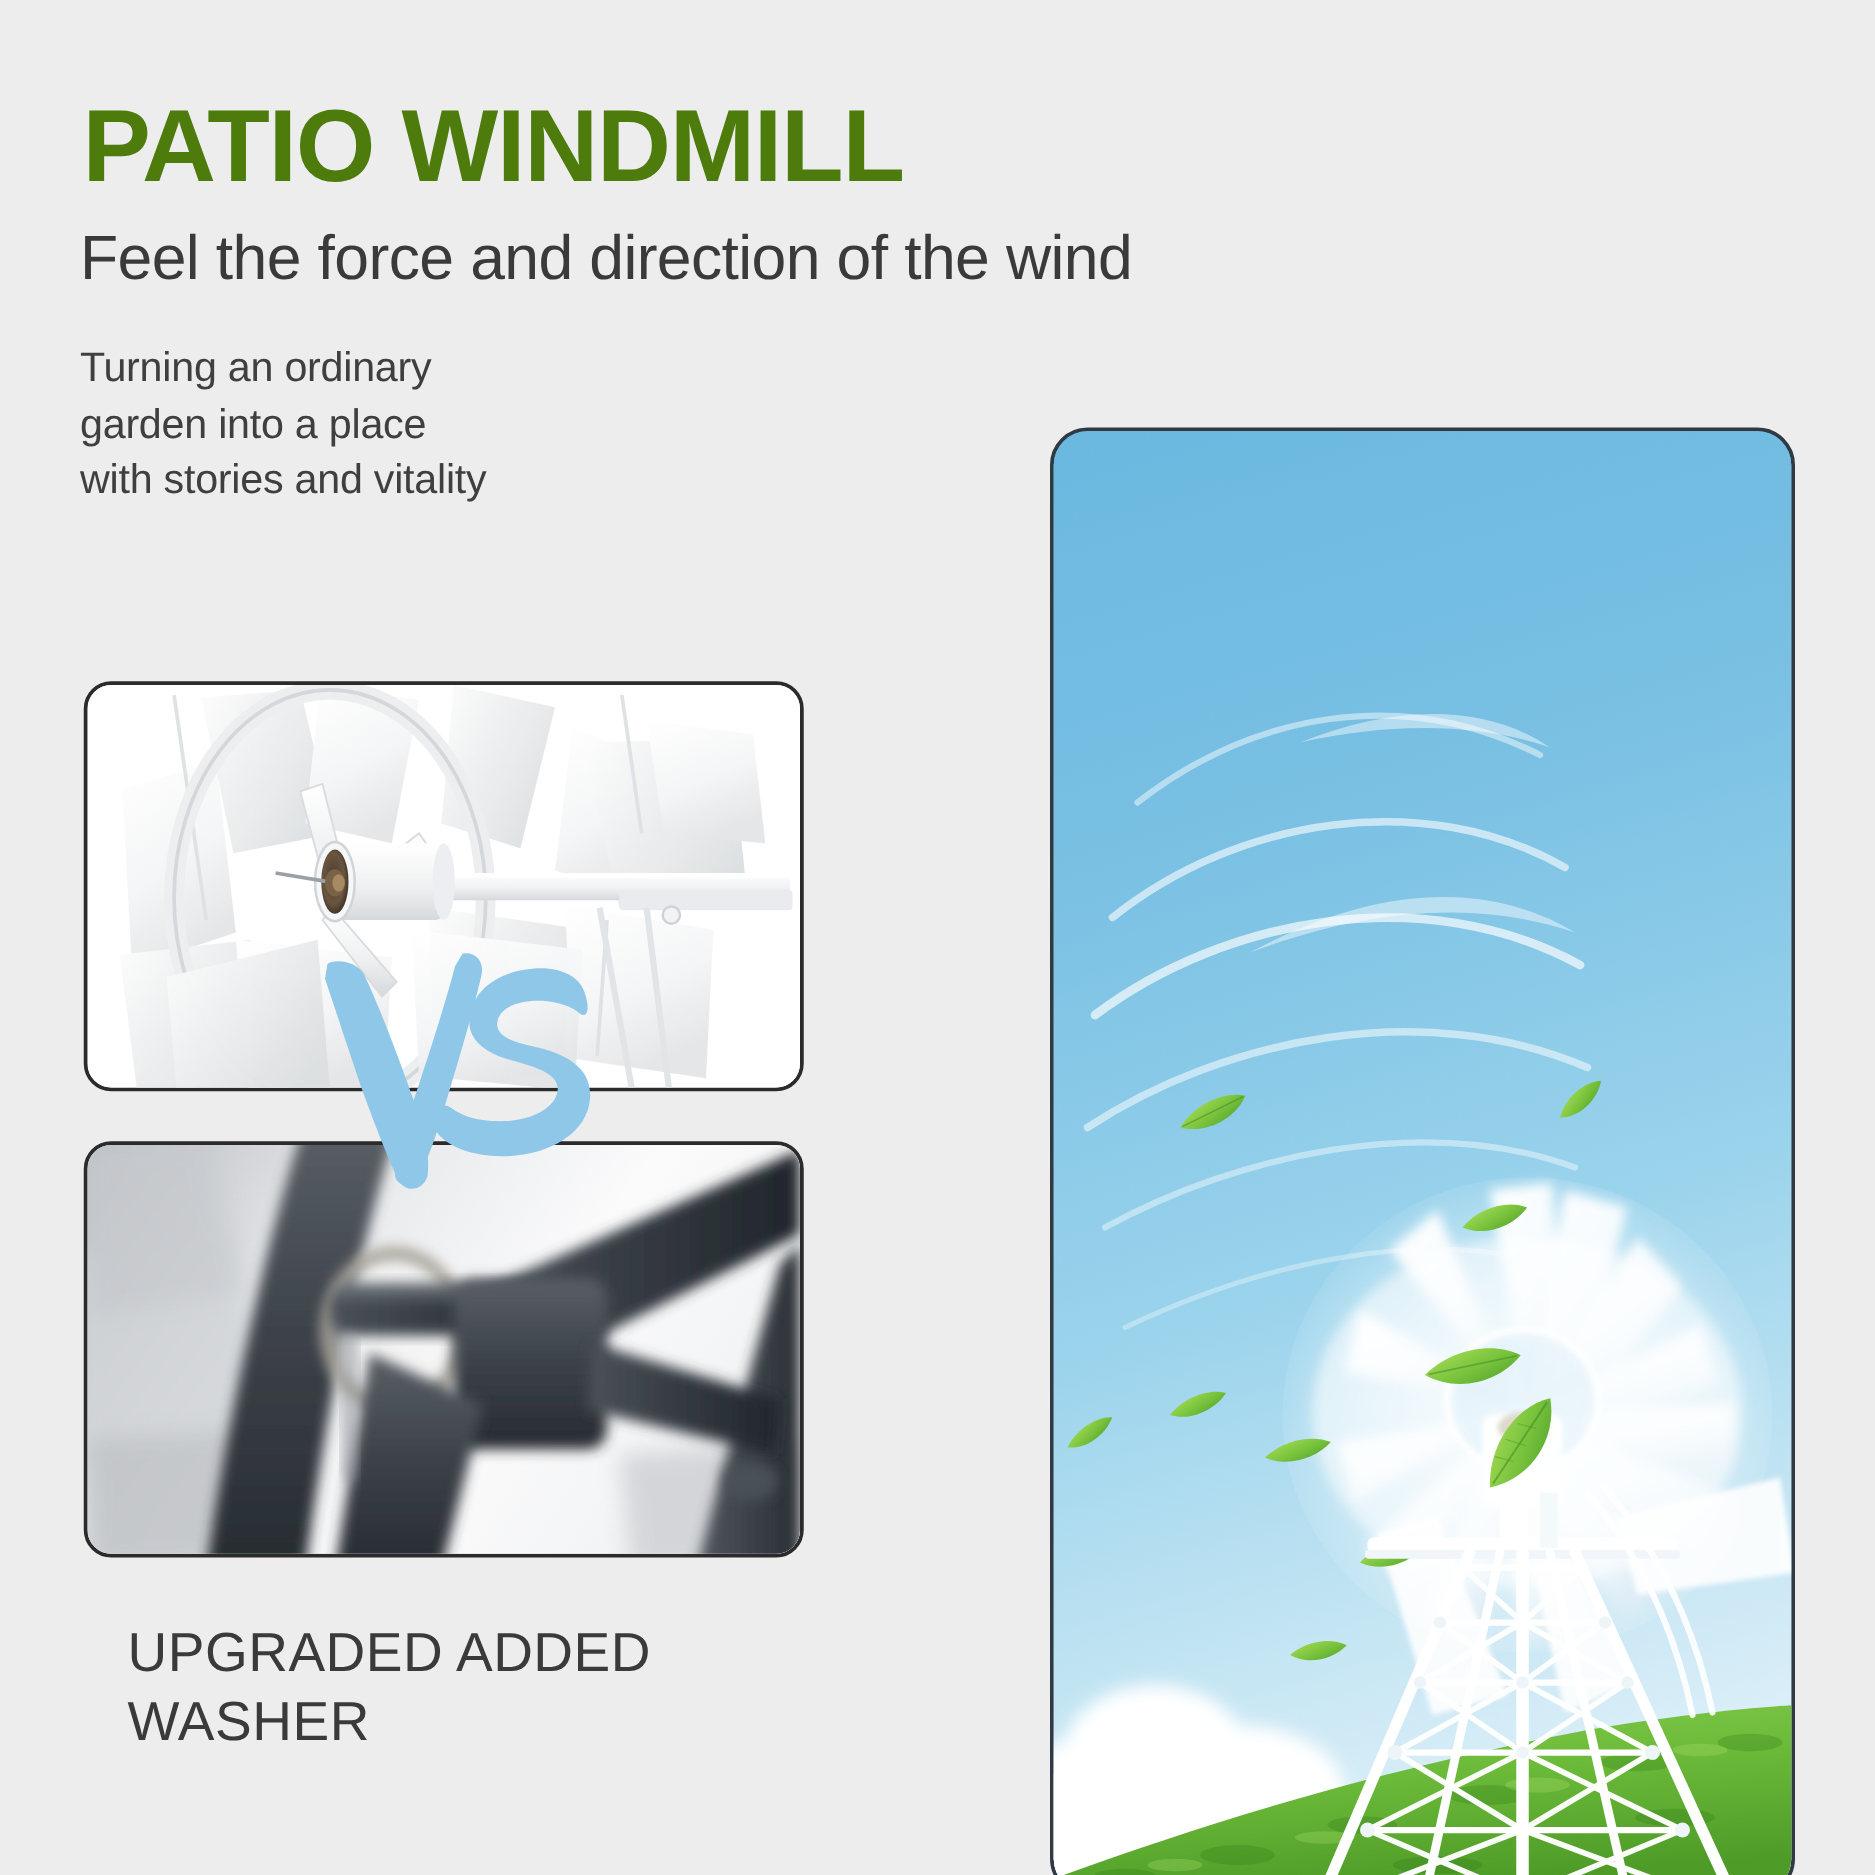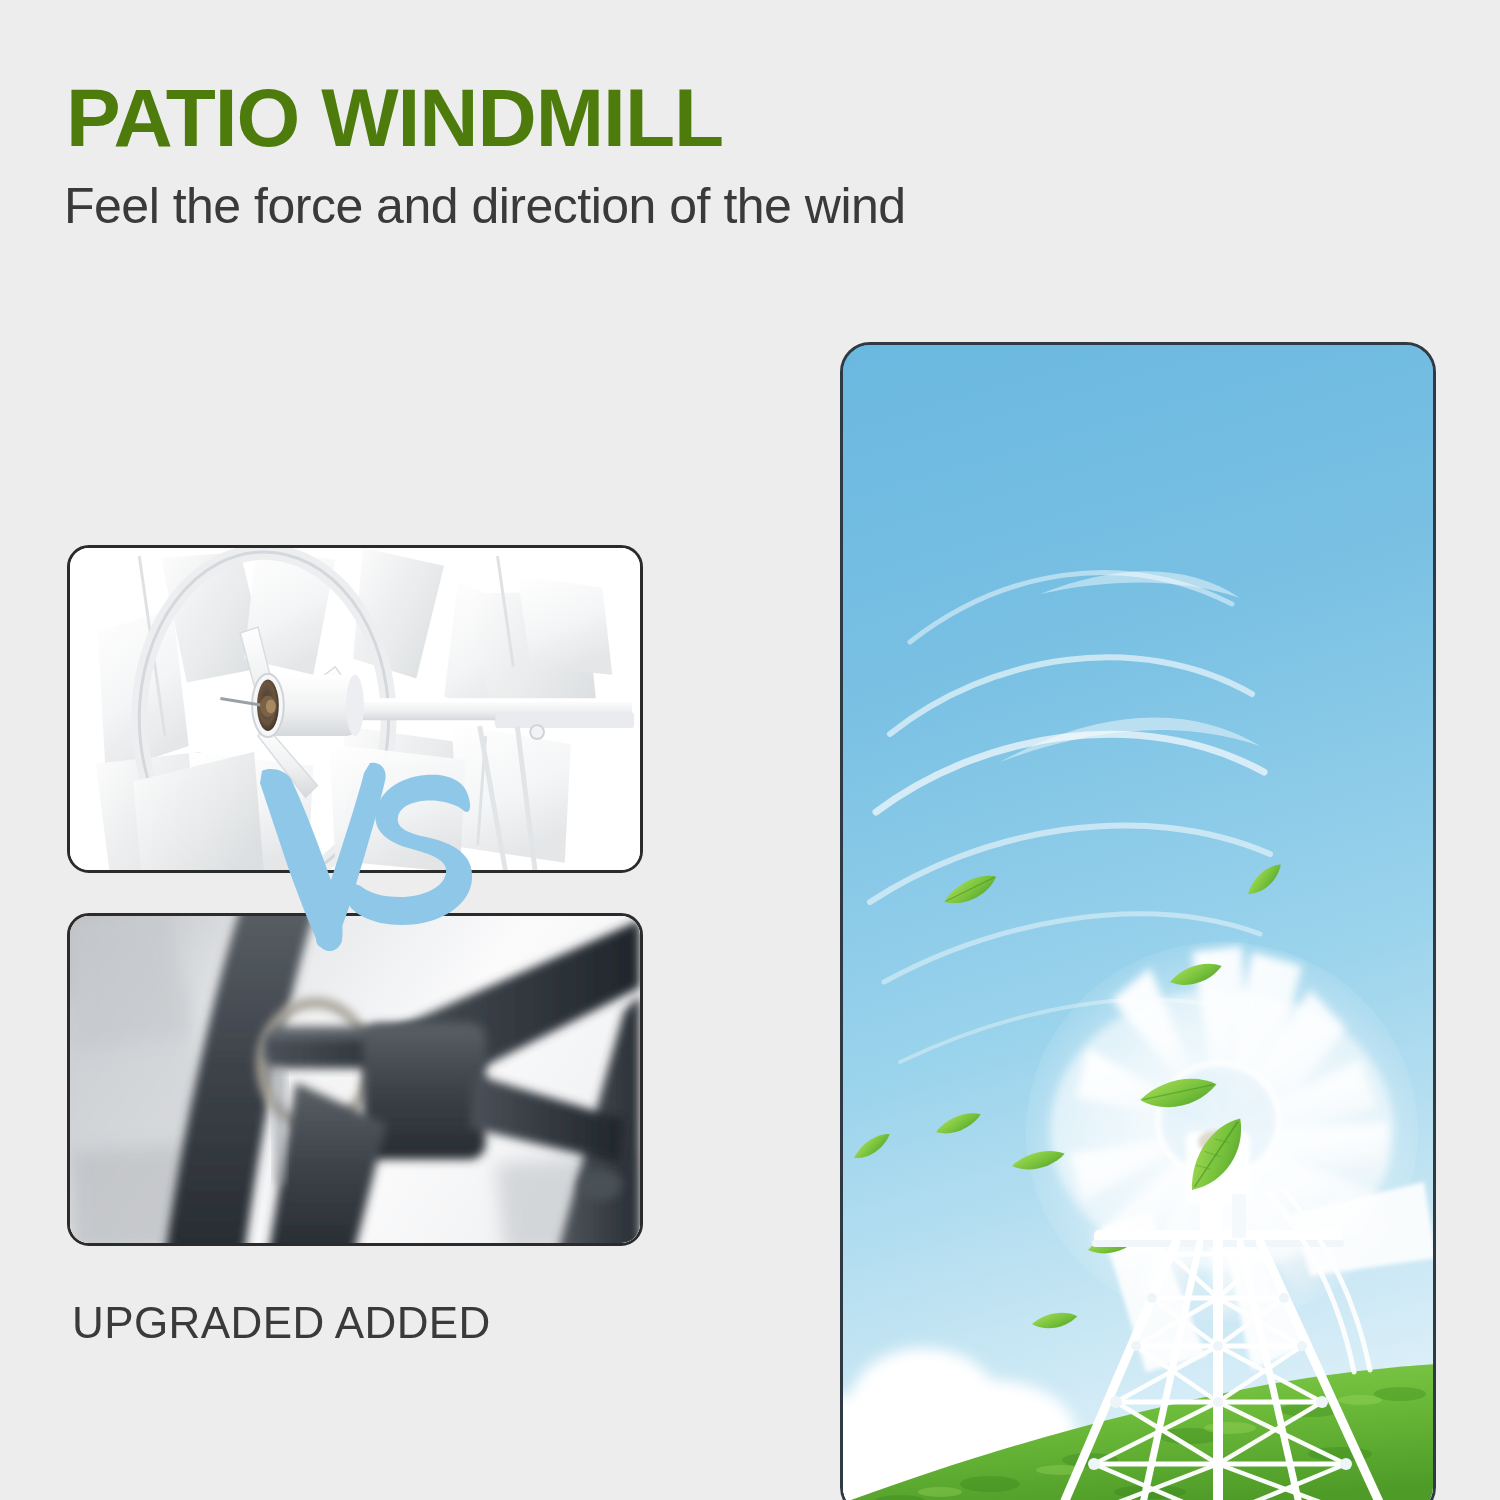--- a/index.html
+++ b/index.html
@@ -38,21 +38,21 @@
   }
   .blurb div{white-space:nowrap;}
 
   .caption{
     position:absolute;left:72px;top:1295px;
     font-size:44px;line-height:1.25;
     font-weight:400;
     color:#3a3a3a;
     letter-spacing:0.4px;
   }
-  .caption div{white-space:nowrap;}
+  .caption div{white-space:nowrap;margin-left:30px;}
 
   
   .card{
     position:absolute;
     border:3px solid #2b2b2b;
     border-radius:22px;
     overflow:hidden;
     background:#fff;
     box-sizing:border-box;
   }
@@ -81,20 +81,25 @@
 </style>
 </head>
 <body>
 
 <div class="page">
 
   <div class="headline">PATIO WINDMILL</div>
 
   <div class="subhead">Feel the force and direction of the wind</div>
 
+  <div class="blurb">
+    <div>Turning an ordinary</div>
+    <div>garden into a place</div>
+    <div>with stories and vitality</div>
+  </div>
 
   <div class="card" id="card-top">
     <svg class="card-canvas" viewBox="0 0 576 328" preserveAspectRatio="xMidYMid slice">
       <defs>
         <linearGradient id="wBlade" x1="0" y1="0" x2="0.4" y2="1">
           <stop offset="0" stop-color="#ffffff"></stop>
           <stop offset="0.6" stop-color="#f4f5f6"></stop>
           <stop offset="1" stop-color="#e3e5e7"></stop>
         </linearGradient>
         <linearGradient id="wBlade2" x1="0" y1="0" x2="1" y2="0.7">
@@ -272,20 +277,21 @@
                  C96,136 86,140 88,152 C90,168 114,180 144,180
                  C180,180 212,162 214,134 C216,110 196,98 168,92
                  C148,88 138,82 140,72 C142,60 160,54 180,56
                  C194,58 202,62 206,66 C212,70 214,62 210,50 Z"></path>
       </g>
     </svg>
   </div>
 
   <div class="caption">
     <div>UPGRADED ADDED</div>
+    <div>WASHER</div>
   </div>
 
   <div id="hero">
     <svg id="hero-canvas" viewBox="0 0 596 1175" preserveAspectRatio="xMidYMid slice">
       <defs>
         <linearGradient id="skyG" x1="0" y1="0" x2="0.15" y2="1">
           <stop offset="0" stop-color="#6ab8e0"></stop>
           <stop offset="0.30" stop-color="#79c0e3"></stop>
           <stop offset="0.62" stop-color="#9ad3ec"></stop>
           <stop offset="0.86" stop-color="#c4e5f3"></stop>

